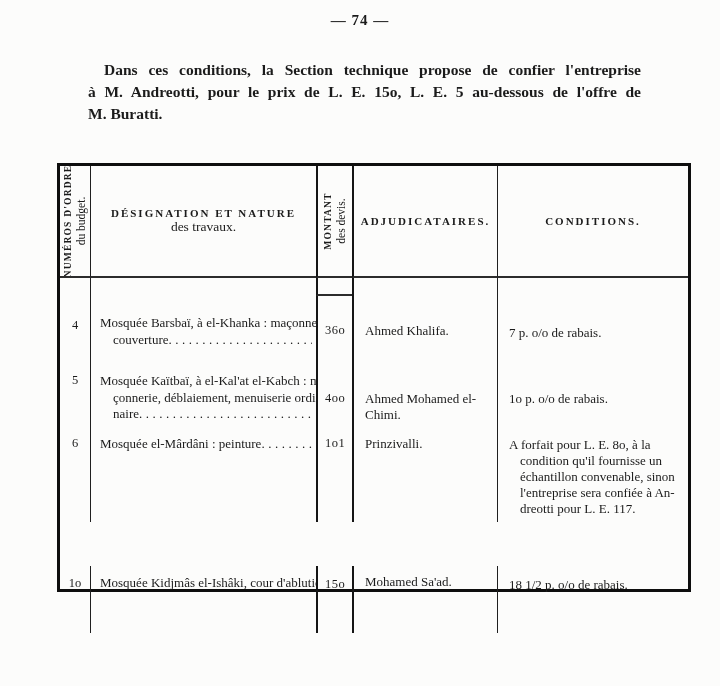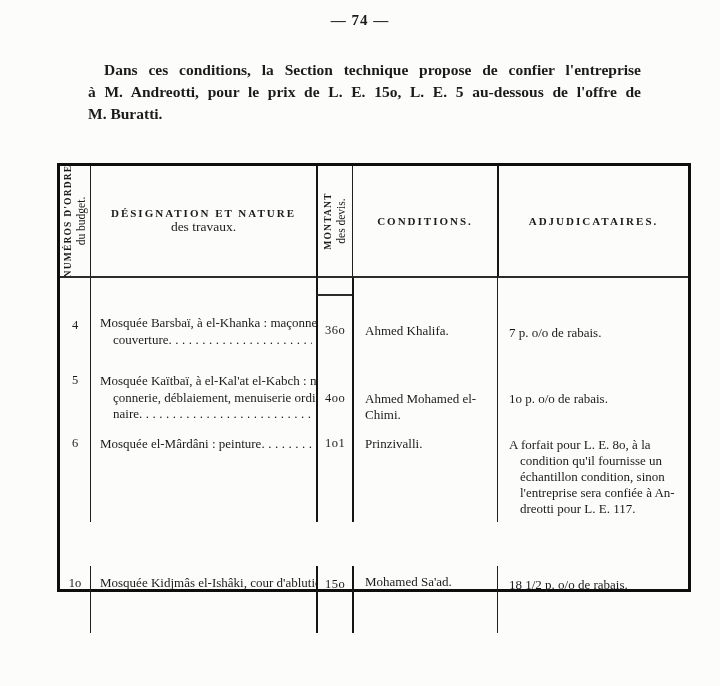--- a/index.html
+++ b/index.html
@@ -101,28 +101,28 @@
         </div>
       </div>
       <div class="cell c3">
         <div class="vwrap">
             <div class="vrot">
           <div class="vcap">MONTANT</div>
           <div class="vsub">des devis.</div>
         </div>
           </div>
       </div>
+      <div class="cell c4">
+        <div class="hmid">
+            <span class="hcap">ADJUDICATAIRES.</span>
+          </div>
+      </div>
       <div class="cell c5">
         <div class="hmid">
             <span class="hcap">CONDITIONS.</span>
-          </div>
-      </div>
-      <div class="cell c4">
-        <div class="hmid">
-            <span class="hcap">ADJUDICATAIRES.</span>
           </div>
       </div>
     </div>
 
     <div class="trow lerow">
       <div class="cell c1"></div>
       <div class="cell c2"></div>
       <div class="cell c3">
         <div class="leunit">L. E.</div>
       </div>
@@ -169,21 +169,21 @@
         <div class="dline leaderline">
           <span>Mosquée el-Mârdâni : peinture</span>
           <span class="leader">............................................................</span>
         </div>
       </div>
       <div class="cell c3 amt">1o1</div>
       <div class="cell c4 adj">Prinzivalli.</div>
       <div class="cell c5 cond">
         <div class="cline first">A forfait pour L. E. 8o, à la</div>
         <div class="cline">condition qu'il fournisse un</div>
-        <div class="cline">échantillon condition, sinon</div>
+        <div class="cline">échantillon convenable, sinon</div>
         <div class="cline">l'entreprise sera confiée à An-</div>
         <div class="cline">dreotti pour L. E. 117.</div>
       </div>
     </div>
 
     <div class="trow r10">
       <div class="cell c1 num">1o</div>
       <div class="cell c2 desig">
         <div class="dline">Mosquée Kidjmâs el-Ishâki, cour d'ablutions.</div>
       </div>

